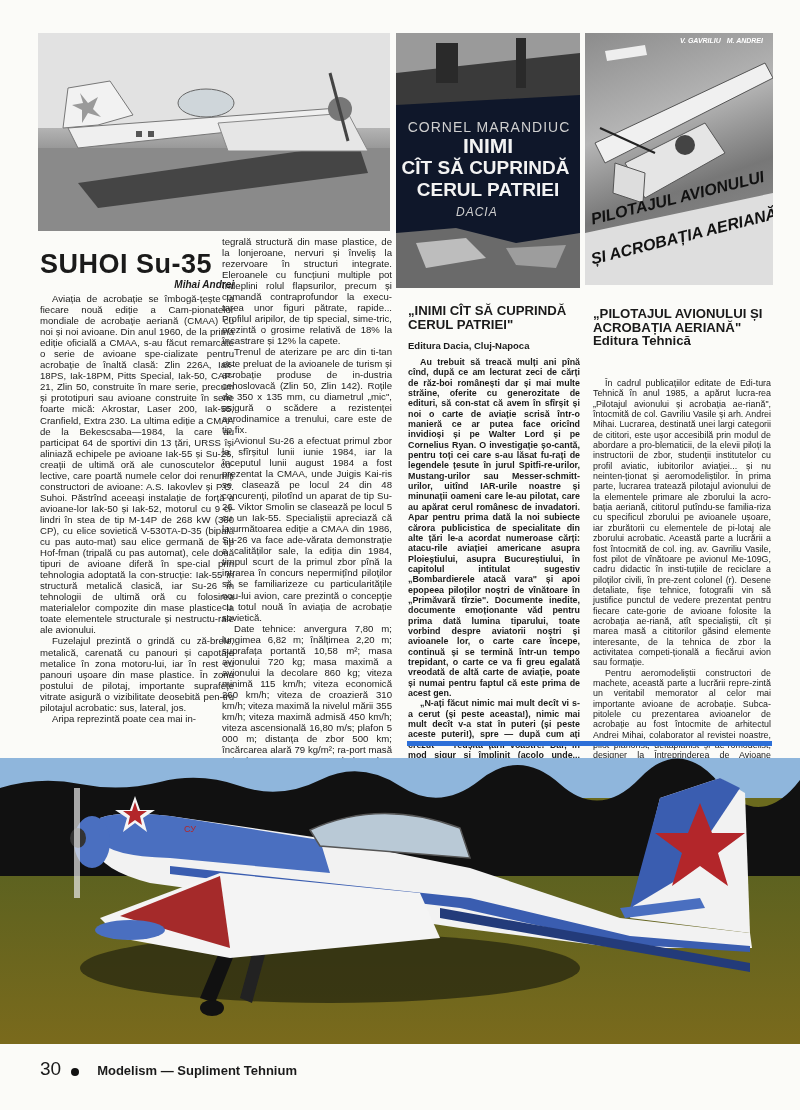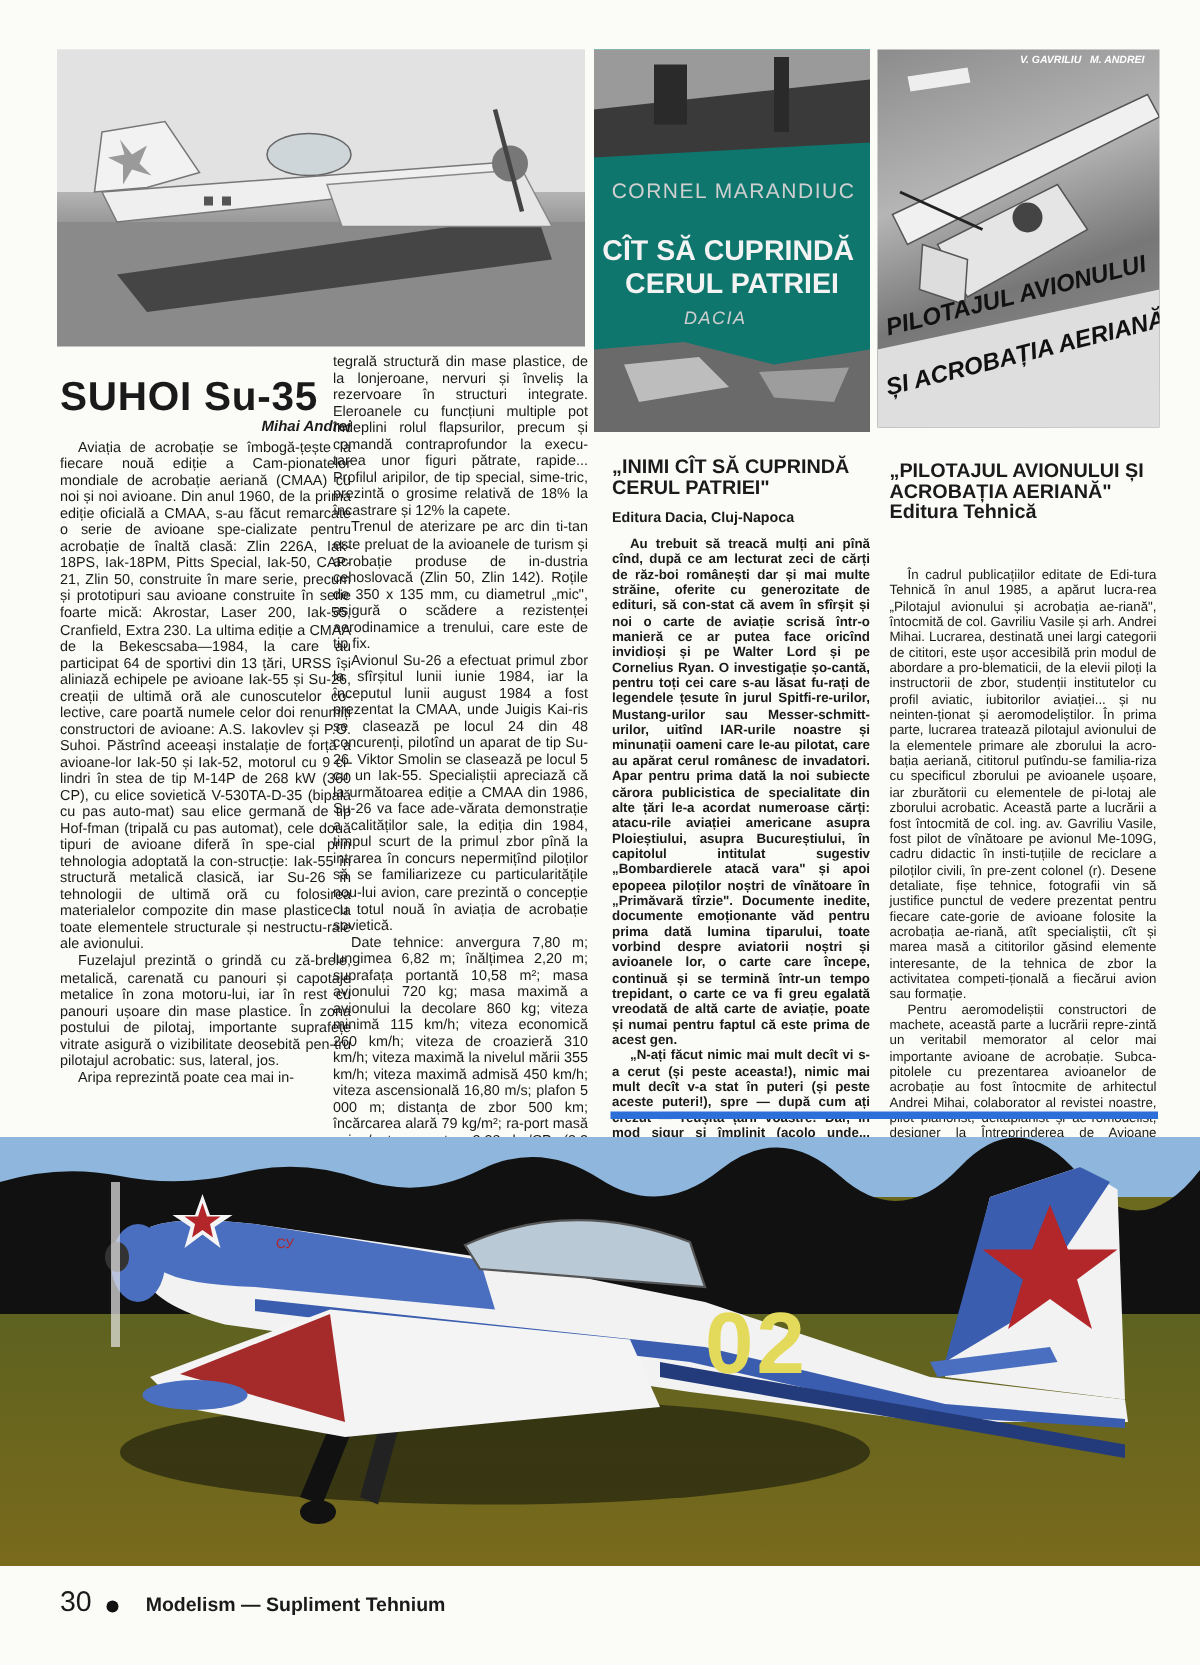--- a/index.html
+++ b/index.html
@@ -31,31 +31,32 @@
     <polygon points="30,95 300,75 312,86 40,115" fill="#efefef" stroke="#777"></polygon>
     <polygon points="180,90 310,80 330,118 190,118" fill="#e6e6e6" stroke="#888"></polygon>
     <ellipse cx="168" cy="70" rx="28" ry="14" fill="#cfd6da" stroke="#666"></ellipse>
     <circle cx="302" cy="76" r="12" fill="#777"></circle>
     <line x1="292" y1="40" x2="310" y2="108" stroke="#444" stroke-width="3"></line>
     <rect x="98" y="98" width="6" height="6" fill="#555"></rect>
     <rect x="110" y="98" width="6" height="6" fill="#555"></rect>
   </svg>
 </div>
 
-<div class="photo" style="left:396px;top:33px;width:184px;height:255px;background:#0f766e;">
+<div class="photo" style="left:396px;top:33px;width:184px;height:255px;background:#0f172a;">
   <svg width="184" height="255" viewBox="0 0 184 255" style="position:absolute;left:0;top:0;">
     <rect x="0" y="0" width="184" height="60" fill="#9a9a9a"></rect>
     <polygon points="0,40 184,20 184,62 0,72" fill="#3a3a3a"></polygon>
     <rect x="40" y="10" width="22" height="40" fill="#2a2a2a"></rect>
     <rect x="120" y="5" width="10" height="50" fill="#2a2a2a"></rect>
     <polygon points="0,200 60,195 120,210 184,200 184,255 0,255" fill="#6a6a6a"></polygon>
     <polygon points="20,210 70,205 90,225 30,235" fill="#bdbdbd"></polygon>
     <polygon points="110,215 170,212 160,235 120,232" fill="#9d9d9d"></polygon>
   </svg>
   <div class="abs" style="left:8px;top:86px;width:170px;text-align:center;color:#cfcfcf;font-size:14px;letter-spacing:1px;font-weight:normal;">CORNEL MARANDIUC</div>
+  <div class="abs" style="left:0;top:102px;width:184px;text-align:center;color:#f3f3f3;font-weight:bold;font-size:21px;line-height:22px;">INIMI</div>
   <div class="abs" style="left:0;top:124px;width:179px;text-align:center;color:#f3f3f3;font-weight:bold;font-size:19px;line-height:22px;">CÎT SĂ CUPRINDĂ</div>
   <div class="abs" style="left:0;top:146px;width:184px;text-align:center;color:#f3f3f3;font-weight:bold;font-size:19px;line-height:22px;">CERUL PATRIEI</div>
   <div class="abs" style="left:60px;top:172px;color:#cfcfcf;font-size:12px;letter-spacing:1px;font-style:italic;">DACIA</div>
 </div>
 
 <div class="photo" style="left:585px;top:33px;width:188px;height:252px;background:linear-gradient(160deg,#8c8c8c 0%,#b5b5b5 35%,#777 60%,#9a9a9a 100%);">
   <svg width="188" height="252" viewBox="0 0 188 252" style="position:absolute;left:0;top:0;">
     <polygon points="20,18 60,12 62,22 22,28" fill="#eee"></polygon>
     <polygon points="10,110 180,30 188,45 20,130" fill="#f0f0f0" stroke="#555"></polygon>
     <polygon points="40,130 120,90 140,120 60,165" fill="#e5e5e5" stroke="#555"></polygon>
@@ -137,19 +138,18 @@
     <ellipse cx="130" cy="172" rx="35" ry="10" fill="#4a6fc0"></ellipse>
 
     <polygon points="660,40 720,20 745,35 750,175 630,160" fill="#f2f2f2"></polygon>
     <polygon points="660,40 720,20 740,30 680,120 630,150" fill="#3a5db0"></polygon>
     <polygon points="700,45 712,75 745,75 718,95 728,128 700,108 672,128 682,95 655,75 688,75" fill="#b3262a"></polygon>
     <polygon points="620,150 700,140 705,150 625,160" fill="#4a6fc0"></polygon>
 
     <polygon points="135,38 140,52 155,52 143,60 147,74 135,65 123,74 127,60 115,52 130,52" fill="#f5f5f5"></polygon>
     <polygon points="135,44 138,53 147,53 140,58 142,67 135,62 128,67 130,58 123,53 132,53" fill="#b3262a"></polygon>
   </svg>
-  <div class="abs" style="left:470px;top:108px;font-size:58px;font-weight:bold;color:#e3d95a;letter-spacing:2px;line-height:60px;">02</div>
   <div class="abs" style="left:184px;top:66px;font-size:9px;font-weight:normal;color:#b3262a;">СУ</div>
 </div>
 
 <div class="footer">
   <span class="num">30</span><span class="dot"></span><span>Modelism — Supliment Tehnium</span>
 </div>
 
 </body></html>

